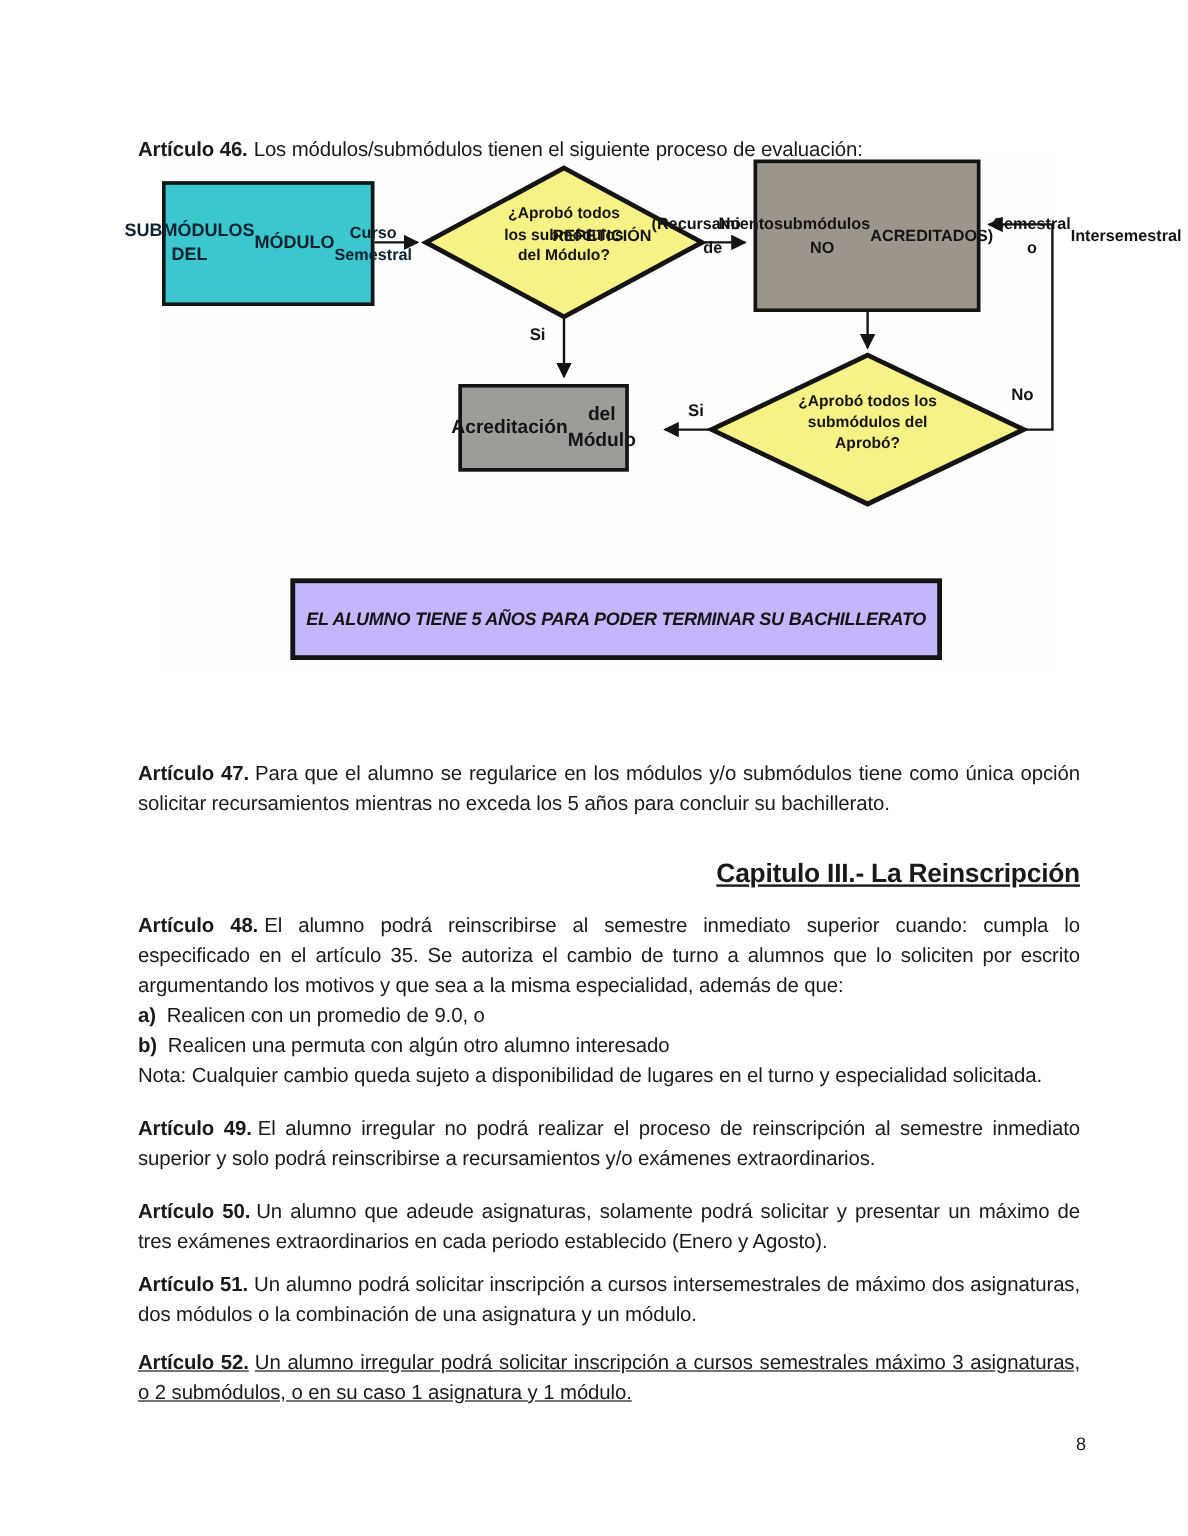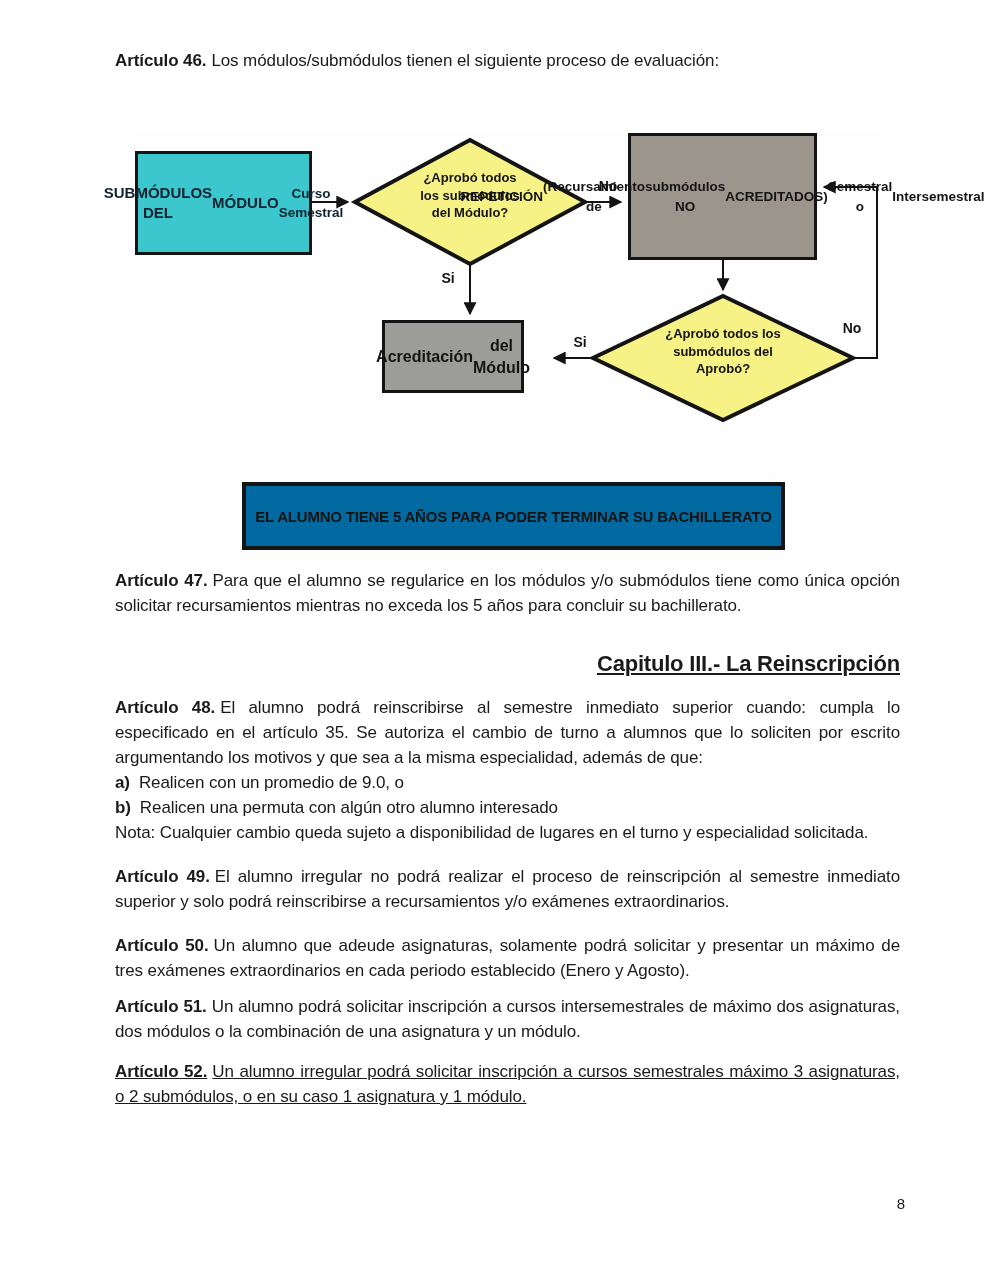--- a/index.html
+++ b/index.html
@@ -9,21 +9,21 @@
     background:#ffffff;
     font-family:"Liberation Sans", sans-serif;
     color:#1a1a1a;
     overflow:hidden;
   }
   
   .doc{
     position:absolute;
     left:115px;top:0;
     width:785px;
-    padding-top:48px;
+    padding-top:112px;
     font-size:17px;
     line-height:25px;
     letter-spacing:-0.1px;
   }
   .para{text-align:justify;margin:0;}
   .lead{font-weight:bold;margin-right:5px;}
   .item-lead{font-weight:bold;margin-right:9px;}
   .spacer{height:495px;}
   .art47{margin-top:0;}
   .chapter{
@@ -98,27 +98,27 @@
     font-size:14px;line-height:16px;
     text-align:center;width:34px;
   }
   .lbl-no1{left:456px;top:48px;}
   .lbl-si1{left:296px;top:140px;}
   .lbl-si2{left:428px;top:204px;}
   .lbl-no2{left:700px;top:190px;}
   .banner{
     position:absolute;
     left:107px;top:352px;width:543px;height:68px;
-    background:#0369a1;
+    background:#c4b5fd;
     border:4px solid #141414;
     box-sizing:border-box;
     display:flex;align-items:center;justify-content:center;
     text-align:center;
     font-weight:bold;color:#141414;
-    font-size:15px;letter-spacing:-0.2px;
+    font-size:15px;letter-spacing:-0.2px;font-style:italic;
   }
 </style>
 </head>
 <body>
 
 <div class="page">
 
   <div class="figure">
 
     <svg class="fc-svg" width="745" height="300" viewBox="0 0 745 300">

